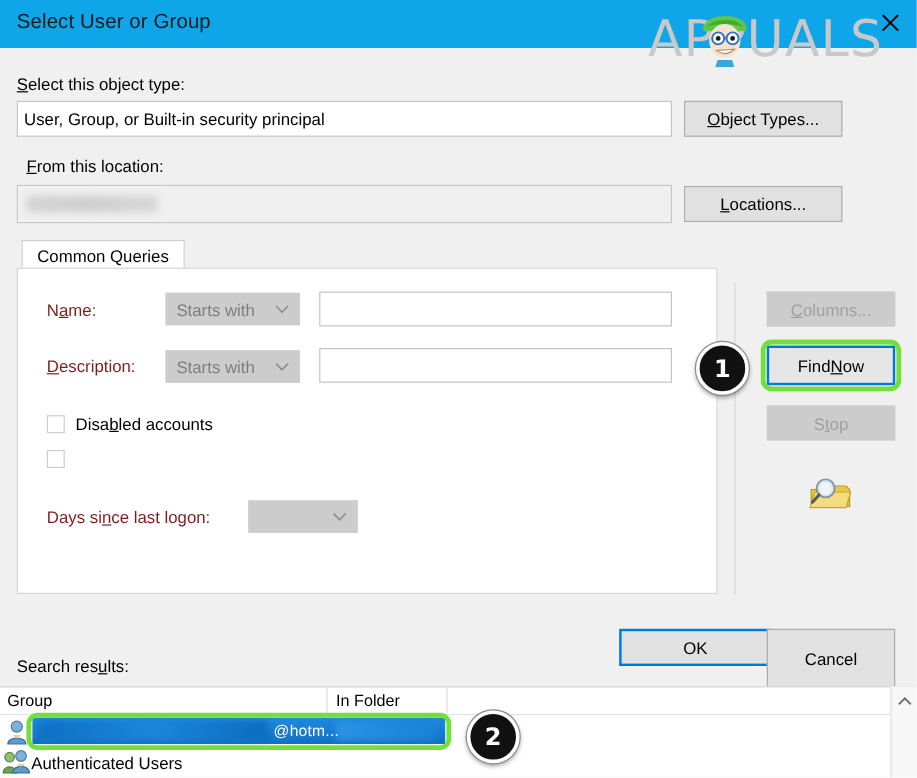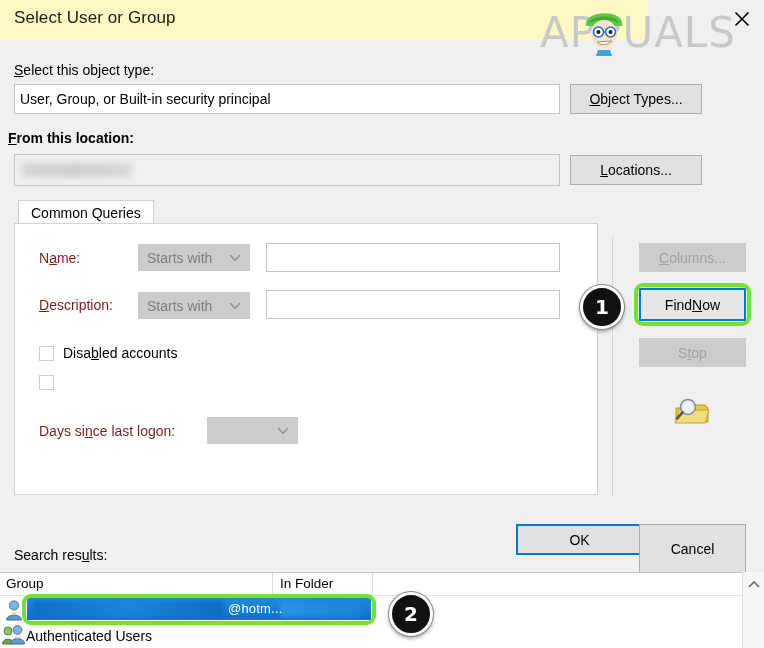--- a/index.html
+++ b/index.html
@@ -5,21 +5,21 @@
   html,body{margin:0;padding:0;}
   body{
     width:764px;height:648px;overflow:hidden;
     background:#ffffff;
     font-family:"Liberation Sans", sans-serif;
     -webkit-font-smoothing:antialiased;
   }
   #dialog{position:relative;width:764px;height:648px;background:#f0f0f0;}
 
   
-  #titlebar{position:absolute;left:0;top:0;width:648px;height:40px;background:#fef9c3;}
+  #titlebar{position:absolute;left:0;top:0;width:764px;height:40px;background:#0ea5e9;}
   #dlg-title{position:absolute;left:14px;top:8px;font-size:17px;color:#1a1a1a;
     letter-spacing:.1px;white-space:nowrap;}
   #close-btn{position:absolute;left:726px;top:4px;width:32px;height:30px;
     display:flex;align-items:center;justify-content:center;cursor:pointer;background:transparent;}
   #close-btn svg{display:block;}
 
   
   #watermark{position:absolute;left:540px;top:2px;width:220px;height:56px;
     pointer-events:none;user-select:none;}
   #wm-text{position:absolute;left:0;top:6px;font-size:42px;font-weight:normal;
@@ -143,21 +143,21 @@
   <div id="wsxdn">wsxdn.com</div>
 
   <div class="lbl" style="left:14px;top:62px;">
     <u>S</u>elect this object type:
   </div>
   <div class="tfield" style="left:14px;top:84px;width:546px;height:30px;">
     <span>User, Group, or Built-in security principal</span>
   </div>
   <div class="btn" style="left:570px;top:84px;width:132px;height:30px;"><u>O</u>bject Types...</div>
 
-  <div class="lbl" style="left:8px;top:130px;font-weight:bold;">
+  <div class="lbl" style="left:22px;top:130px;">
     <u>F</u>rom this location:
   </div>
   <div class="tfield readonly" style="left:14px;top:154px;width:546px;height:32px;">
     <div class="blurred" style="width:110px;height:14px;margin-left:2px;"></div>
   </div>
   <div class="btn" style="left:570px;top:155px;width:132px;height:30px;"><u>L</u>ocations...</div>
 
   <div id="tab-strip">
     <div id="tab-common">
       <span>Common Queries</span>

